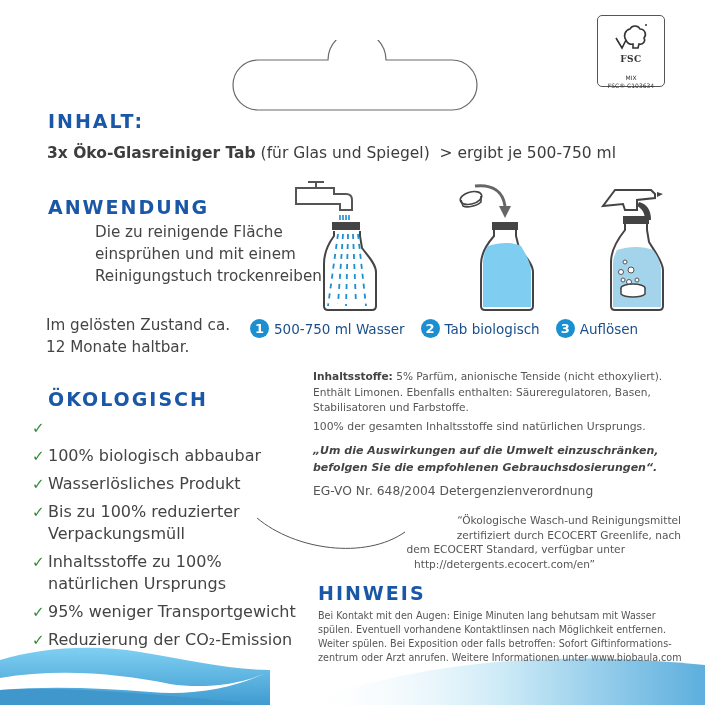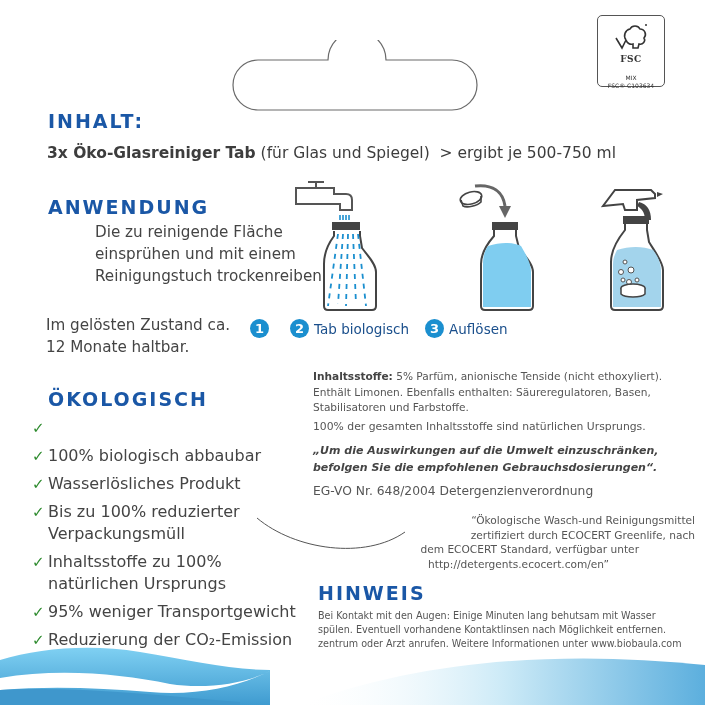--- a/index.html
+++ b/index.html
@@ -45,21 +45,21 @@
     .step .num { display: inline-block; width: 19px; height: 19px; border-radius: 50%; background: #1b8fcf; color: #fff; font-weight: bold; font-size: 13px; line-height: 19px; text-align: center; margin-right: 5px; }
 
     .ingredients { left: 313px; top: 361px; width: 380px; font-size: 10.6px; line-height: 15.5px; color: #555; margin-top: 8px; }
     .ingredients b { color: #444; }
     .natural { left: 313px; top: 420px; font-size: 10.8px; color: #555; white-space: nowrap; }
     .quote { left: 313px; top: 442px; width: 375px; font-size: 11px; line-height: 17px; font-style: italic; color: #444; font-weight: bold; }
     .egvo { left: 313px; top: 484px; font-size: 12.3px; color: #555; white-space: nowrap; }
 
     .curve { left: 255px; top: 510px; width: 200px; height: 45px; }
 
-    .ecocert { left: 350px; top: 513px; width: 345px; font-size: 10.6px; line-height: 14.5px; color: #555; text-align: right; }
+    .ecocert { left: 336px; top: 513px; width: 345px; font-size: 10.6px; line-height: 14.5px; color: #555; text-align: right; }
     .ecocert span { display: block; }
     .ecocert .l3 { padding-right: 56px; }
     .ecocert .l4 { padding-right: 86px; }
 
     .hinweis-title { left: 318px; top: 582px; font-size: 19px; }
     .hinweis-text { left: 318px; top: 609px; width: 380px; font-size: 9.6px; line-height: 14px; color: #555; white-space: nowrap; }
 
     .wave { left: 0; top: 630px; width: 705px; height: 75px; }
   </style>
 </head>
@@ -132,20 +132,21 @@
       <circle cx="44" cy="106" r="2.5"></circle>
       <circle cx="52" cy="104" r="2"></circle>
   </g>
   <ellipse cx="48" cy="112" rx="12" ry="4" fill="#fff" stroke="#444" stroke-width="1.5"></ellipse>
   <path d="M36,112 L36,118 C40,122 56,122 60,118 L60,112" fill="#fff" stroke="#444" stroke-width="1.5"></path>
 </svg>
 
 <div class="abs steps">
   <div class="step">
     <span class="num">1</span>
+    <span>500-750 ml Wasser</span>
   </div>
   <div class="step">
     <span class="num">2</span>
     <span>Tab biologisch</span>
   </div>
   <div class="step">
     <span class="num">3</span>
     <span>Auflösen</span>
   </div>
 </div>
@@ -216,14 +217,15 @@
   <path d="M300,75 C420,30 560,20 705,35 L705,75 Z" fill="url(#wg2)" opacity="0.9"></path>
   <path d="M0,30 C40,18 90,14 140,22 C190,30 230,40 270,40 L270,75 L0,75 Z" fill="url(#wg1)"></path>
   <path d="M0,48 C60,38 120,44 170,54 C210,60 250,52 272,40 C240,56 200,66 150,62 C100,58 50,56 0,60 Z" fill="#ffffff"></path>
   <path d="M0,60 C80,56 160,66 240,72 L240,75 L0,75 Z" fill="#3f97cc"></path>
 </svg>
 
 <div class="abs heading hinweis-title">HINWEIS</div>
 <div class="abs hinweis-text">
   <div>Bei Kontakt mit den Augen: Einige Minuten lang behutsam mit Wasser</div>
   <div>spülen. Eventuell vorhandene Kontaktlinsen nach Möglichkeit entfernen.</div>
+  <div>Weiter spülen. Bei Exposition oder falls betroffen: Sofort Giftinformations-</div>
   <div>zentrum oder Arzt anrufen. Weitere Informationen unter www.biobaula.com</div>
 </div>
 
 </body></html>

